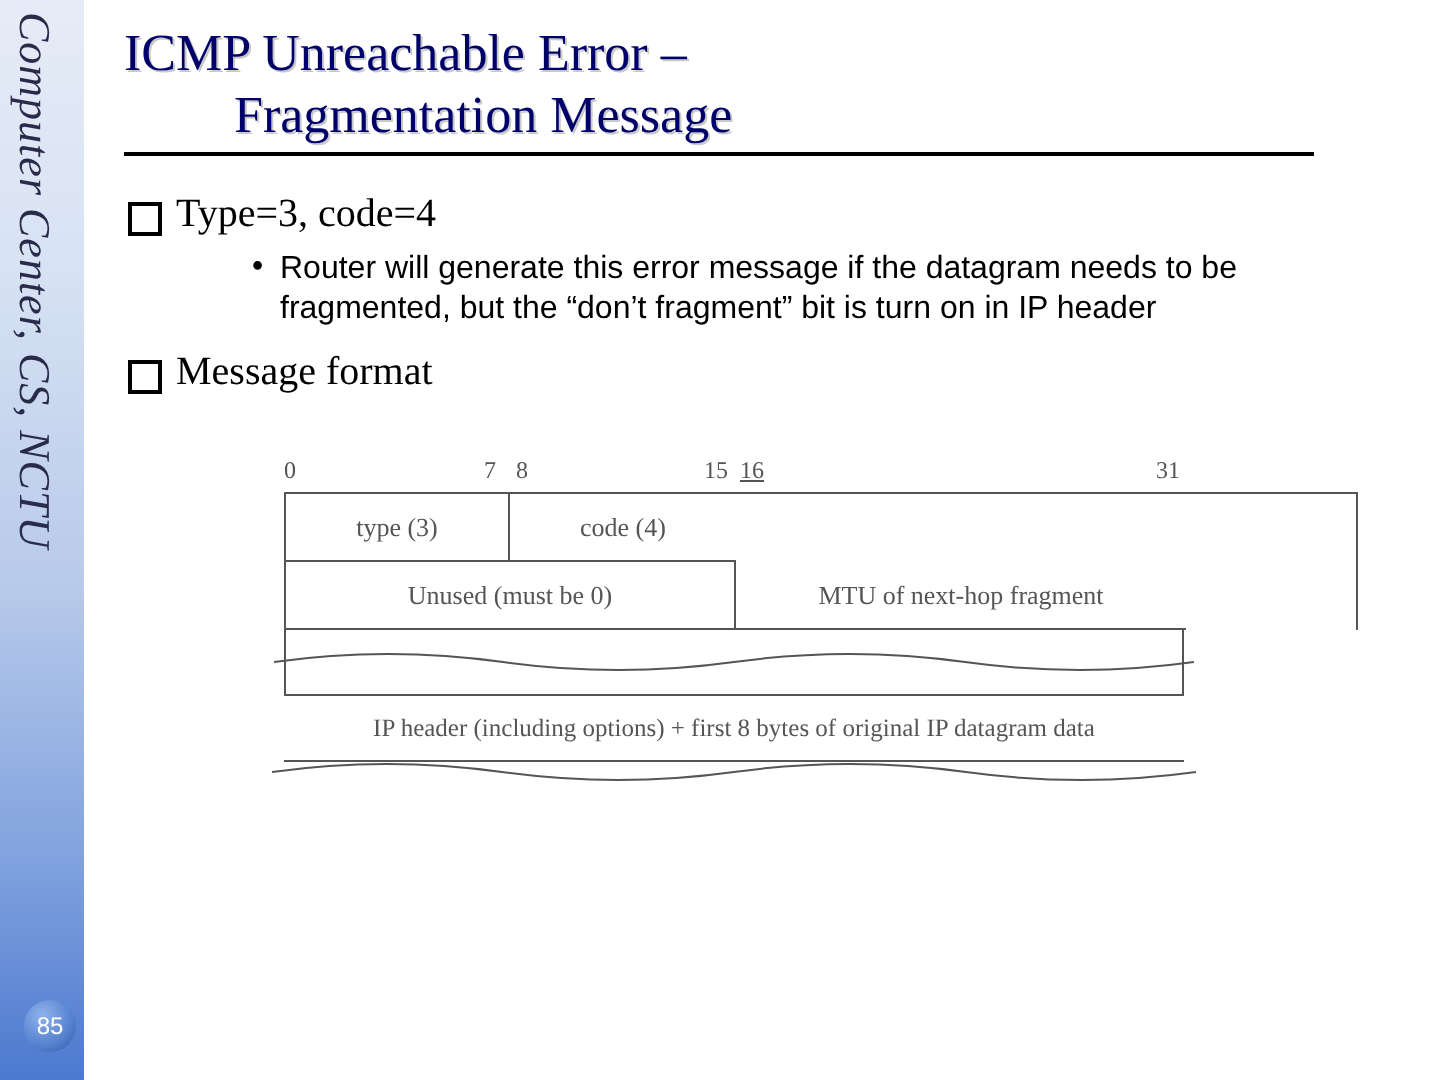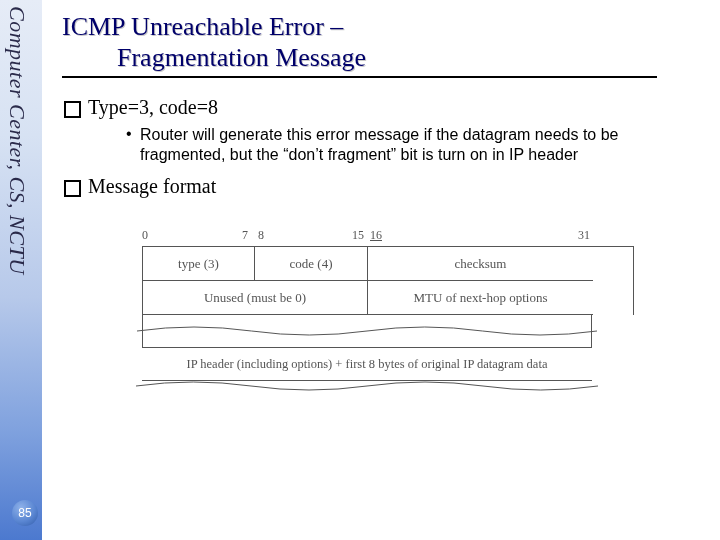--- a/index.html
+++ b/index.html
@@ -105,21 +105,21 @@
   .bit0   { left: 0px; }
   .bit7   { left: 100px; }
   .bit8   { left: 116px; }
   .bit15  { left: 210px; }
   .bit16  { left: 228px; text-decoration: underline; }
   .bit31  { left: 436px; }
 
   .packet {
     border: 1px solid #555;
     border-bottom: none;
-    width: 492px;
+    width: 537px;
   }
   .row {
     display: flex;
     height: 34px;
   }
   .cell {
     border-bottom: 1px solid #555;
     border-right: 1px solid #555;
     font-size: 13px;
     color: #555;
@@ -216,21 +216,21 @@
 <div class="content">
   <div class="title">
     <span>ICMP Unreachable Error –</span><br>
     <span class="title-line2">Fragmentation Message</span>
   </div>
   <hr class="rule">
 
   <div class="body">
     <ul class="bullets">
       <li>
-        <span>Type=3, code=8</span>
+        <span>Type=3, code=4</span>
         <ul class="sub">
           <li>Router will generate this error message if the datagram needs to be fragmented, but the “don’t fragment” bit is turn on in IP header</li>
         </ul>
       </li>
       <li>
         <span>Message format</span>
       </li>
     </ul>
 
     <div class="diagram">
@@ -240,25 +240,24 @@
         <span class="bit8">8</span>
         <span class="bit15">15</span>
         <span class="bit16">16</span>
         <span class="bit31">31</span>
       </div>
 
       <div class="packet">
         <div class="row">
           <div class="cell c-type">type (3)</div>
           <div class="cell c-code">code (4)</div>
-          <div class="cell c-cksum">checksum</div>
         </div>
         <div class="row">
           <div class="cell c-unused">Unused (must be 0)</div>
-          <div class="cell c-mtu">MTU of next-hop options</div>
+          <div class="cell c-mtu">MTU of next-hop fragment</div>
         </div>
       </div>
 
       <div class="gap">
         <div class="tear">
           <svg viewBox="0 0 462 10" preserveAspectRatio="none">
             <path d="M0 5 Q 57 -3 115 5 T 231 5 T 347 5 T 462 5" fill="none" stroke="#555" stroke-width="1"></path>
           </svg>
         </div>
       </div>

